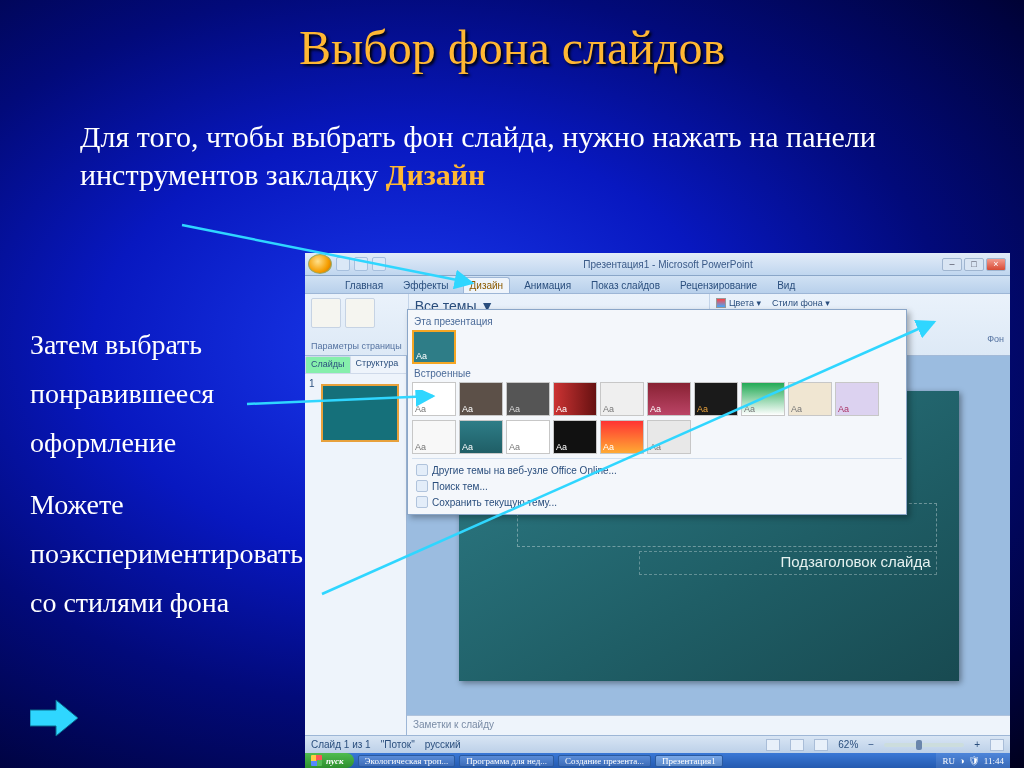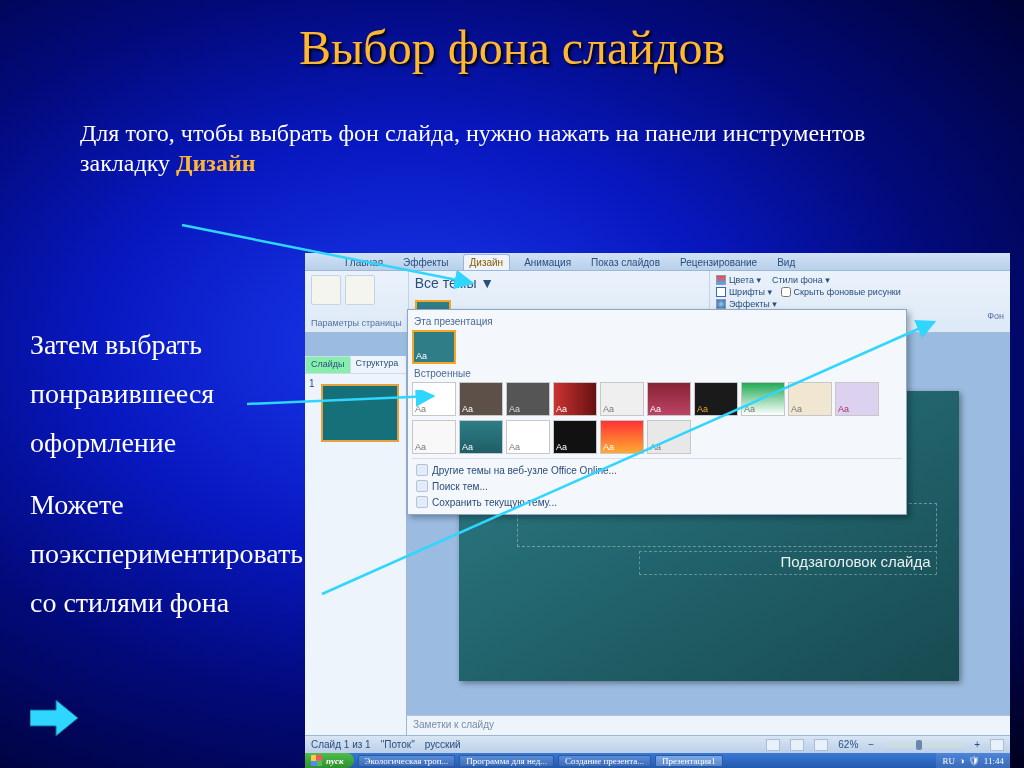--- a/index.html
+++ b/index.html
@@ -17,21 +17,21 @@
     text-align: center;
     font-size: 48px;
     color: #ffb733;
     text-shadow: 2px 2px 3px #000;
   }
   .para1 {
     position: absolute;
     top: 118px;
     left: 80px;
     width: 860px;
-    font-size: 24px;
+    font-size: 30px;
     line-height: 1.25;
   }
   .highlight {
     color: #ffb733;
     font-weight: bold;
   }
   .para2 {
     position: absolute;
     top: 320px;
     left: 30px;
@@ -253,20 +253,34 @@
 <div class="para3">Можете поэкспериментировать со стилями фона</div>
 
 <div class="nav-arrow">
   <svg viewBox="0 0 48 40">
     <polygon points="0,12 26,12 26,2 48,20 26,38 26,28 0,28" fill="#2fd6ff" stroke="#0a6a8c" stroke-width="1"></polygon>
   </svg>
 </div>
 
 <div class="shot">
 
+  <div class="shot-titlebar">
+    <div class="orb"></div>
+    <div class="qat">
+      <div class="qat-btn"></div>
+      <div class="qat-btn"></div>
+      <div class="qat-btn"></div>
+    </div>
+    <div class="win-title">Презентация1 - Microsoft PowerPoint</div>
+    <div class="win-ctrls">
+      <div>–</div>
+      <div>□</div>
+      <div class="close">×</div>
+    </div>
+  </div>
 
   <div class="tabs">
     <div class="tab">Главная</div>
     <div class="tab">Эффекты</div>
     <div class="tab active">Дизайн</div>
     <div class="tab">Анимация</div>
     <div class="tab">Показ слайдов</div>
     <div class="tab">Рецензирование</div>
     <div class="tab">Вид</div>
   </div>

